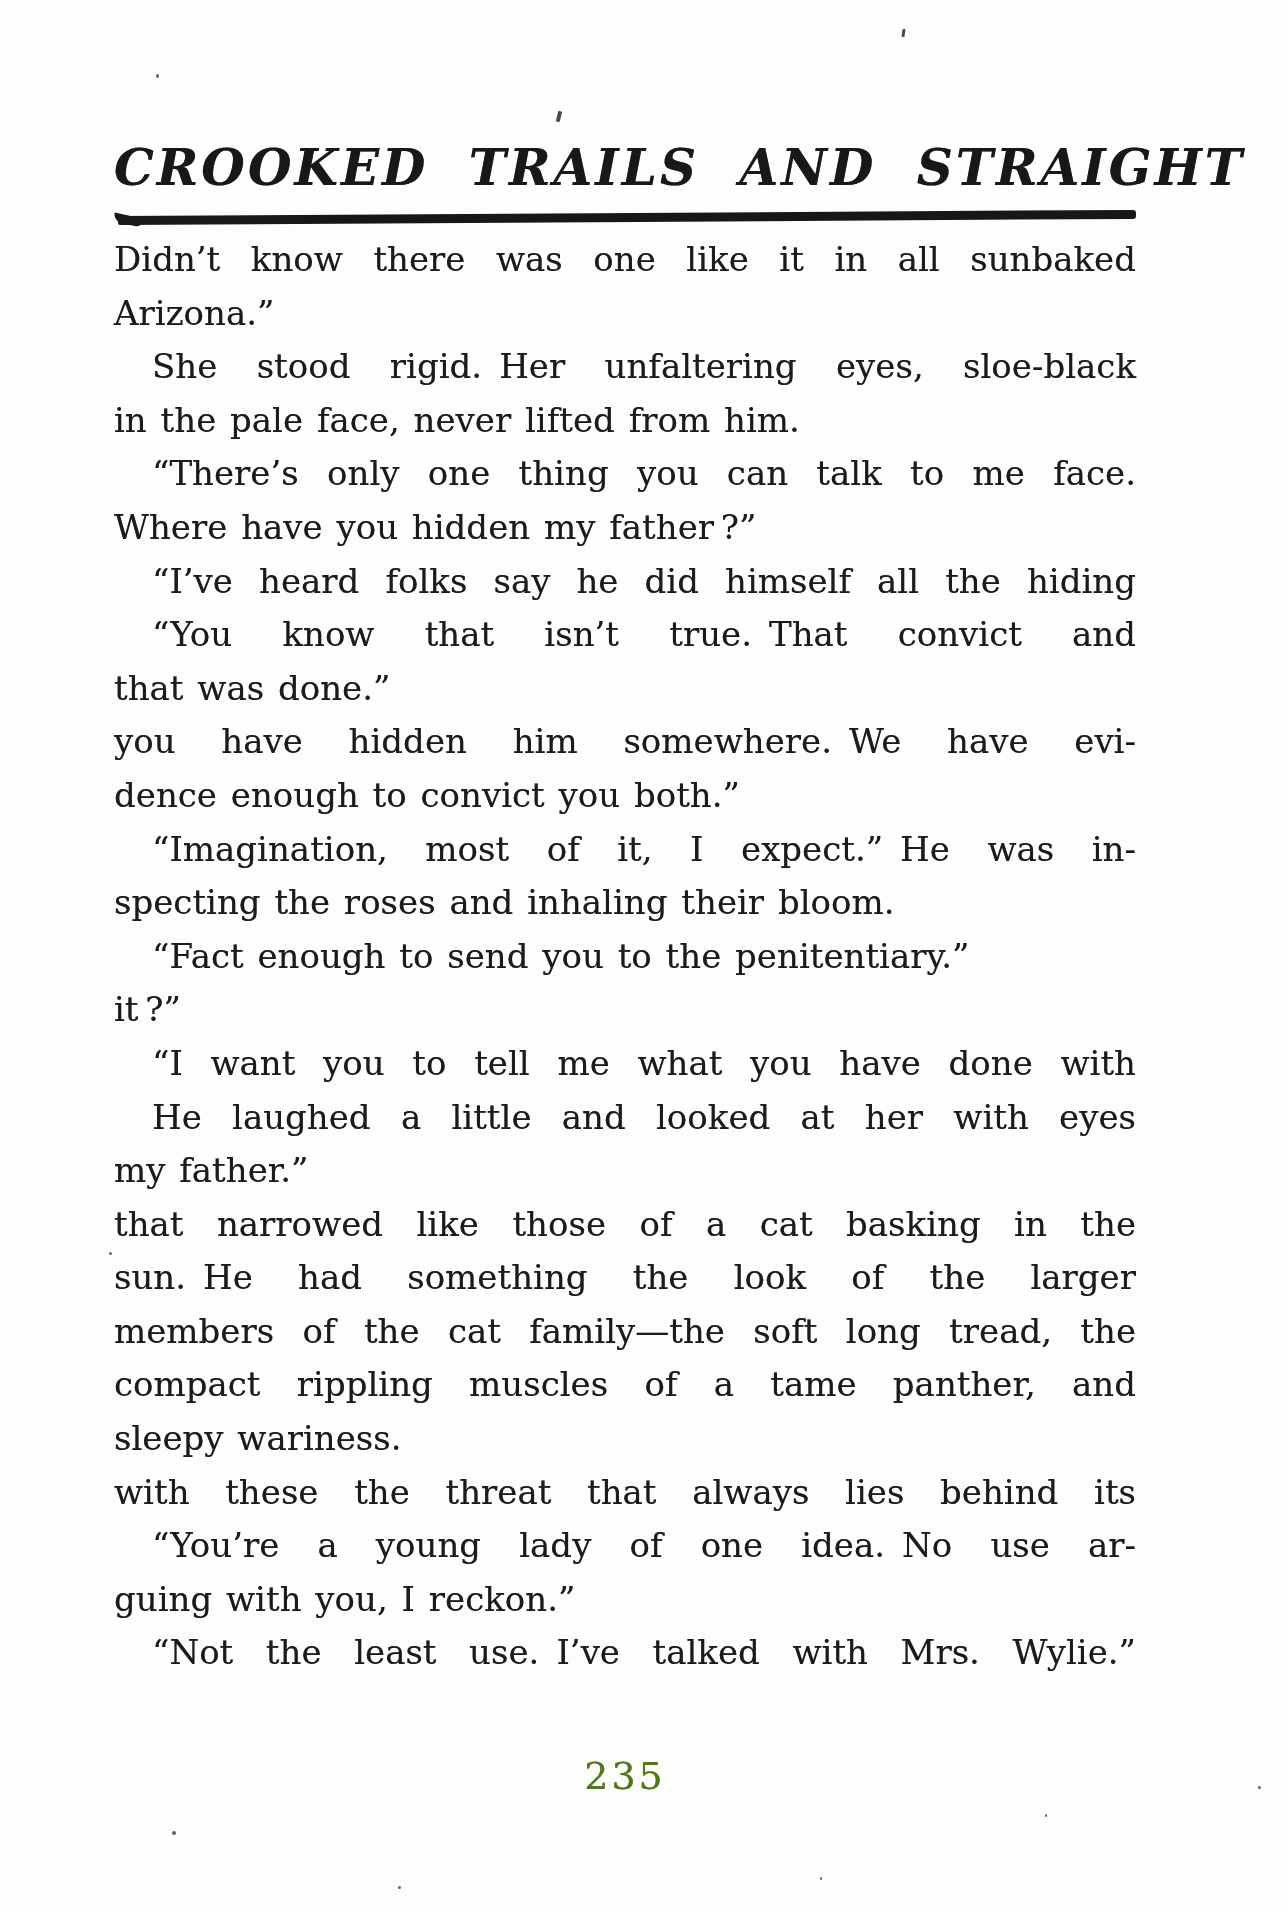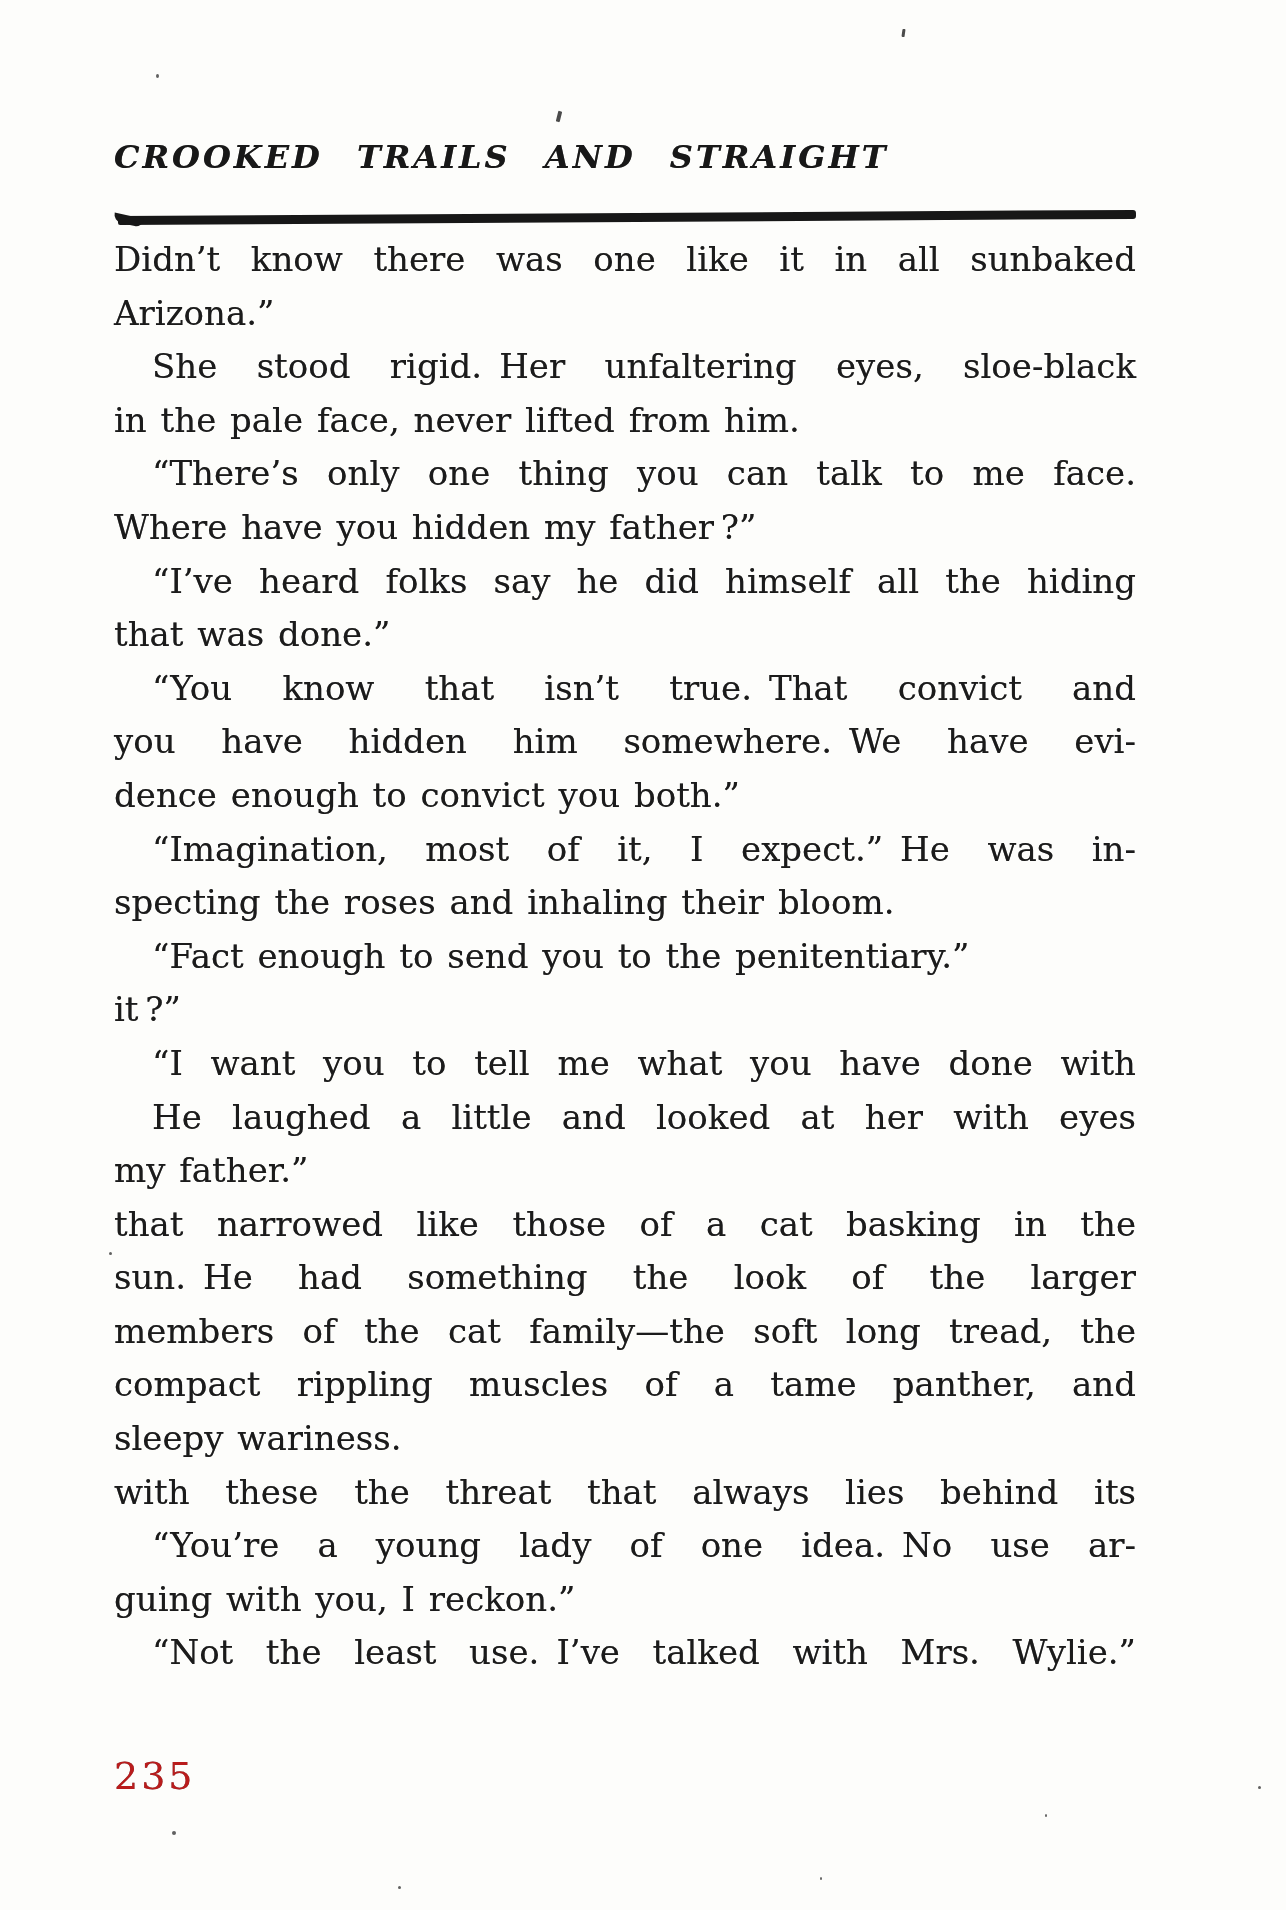--- a/index.html
+++ b/index.html
@@ -15,21 +15,21 @@
   
   .running-header {
     position: absolute;
     left: 114px;
     top: 138px;
     width: 1022px;
     margin: 0;
     text-align: left;
     font-style: italic;
     font-weight: 700;
-    font-size: 32px;
+    font-size: 50px;
     letter-spacing: 3px;
     word-spacing: 20px;
     white-space: nowrap;
     color: #181818;
     text-shadow: 0 0 0.5px rgba(20,20,20,0.6);
   }
   
   .header-rule {
     position: absolute;
     left: 118px;
@@ -72,24 +72,24 @@
     text-align-last: left;
     word-spacing: 3px;
   }
   .line.indent { text-indent: 38px; }
   
   .page-number {
     position: absolute;
     left: 114px;
     top: 1754px;
     width: 1022px;
-    text-align: left;
+    text-align: center;
     font-size: 38px;
     letter-spacing: 3px;
-    color: #b91c1c;
+    color: #4d7c0f;
     text-shadow: 0 0 0.5px rgba(25,25,25,0.55);
   }
   
   .speck {
     position: absolute;
     background: #2c2c2c;
     border-radius: 50%;
     opacity: 0.75;
   }
   .speck.tick { border-radius: 1px; opacity: 0.85; }
@@ -113,22 +113,22 @@
   <div class="header-rule"></div>
 
   <main class="text-column">
       <div class="line">Didn’t know there was one like it in all sunbaked</div>
       <div class="line para-end">Arizona.”</div>
       <div class="line indent">She stood rigid. Her unfaltering eyes, sloe-black</div>
       <div class="line para-end">in the pale face, never lifted from him.</div>
       <div class="line indent">“There’s only one thing you can talk to me face.</div>
       <div class="line para-end">Where have you hidden my father ?”</div>
       <div class="line indent">“I’ve heard folks say he did himself all the hiding</div>
+      <div class="line indent">“You know that isn’t true. That convict and</div>
       <div class="line para-end">that was done.”</div>
-      <div class="line indent">“You know that isn’t true. That convict and</div>
       <div class="line">you have hidden him somewhere. We have evi-</div>
       <div class="line para-end">dence enough to convict you both.”</div>
       <div class="line indent">“Imagination, most of it, I expect.” He was in-</div>
       <div class="line para-end">specting the roses and inhaling their bloom.</div>
       <div class="line indent para-end">“Fact enough to send you to the penitentiary.”</div>
       <div class="line para-end">it ?”</div>
       <div class="line indent">“I want you to tell me what you have done with</div>
       <div class="line indent">He laughed a little and looked at her with eyes</div>
       <div class="line para-end">my father.”</div>
       <div class="line">that narrowed like those of a cat basking in the</div>

